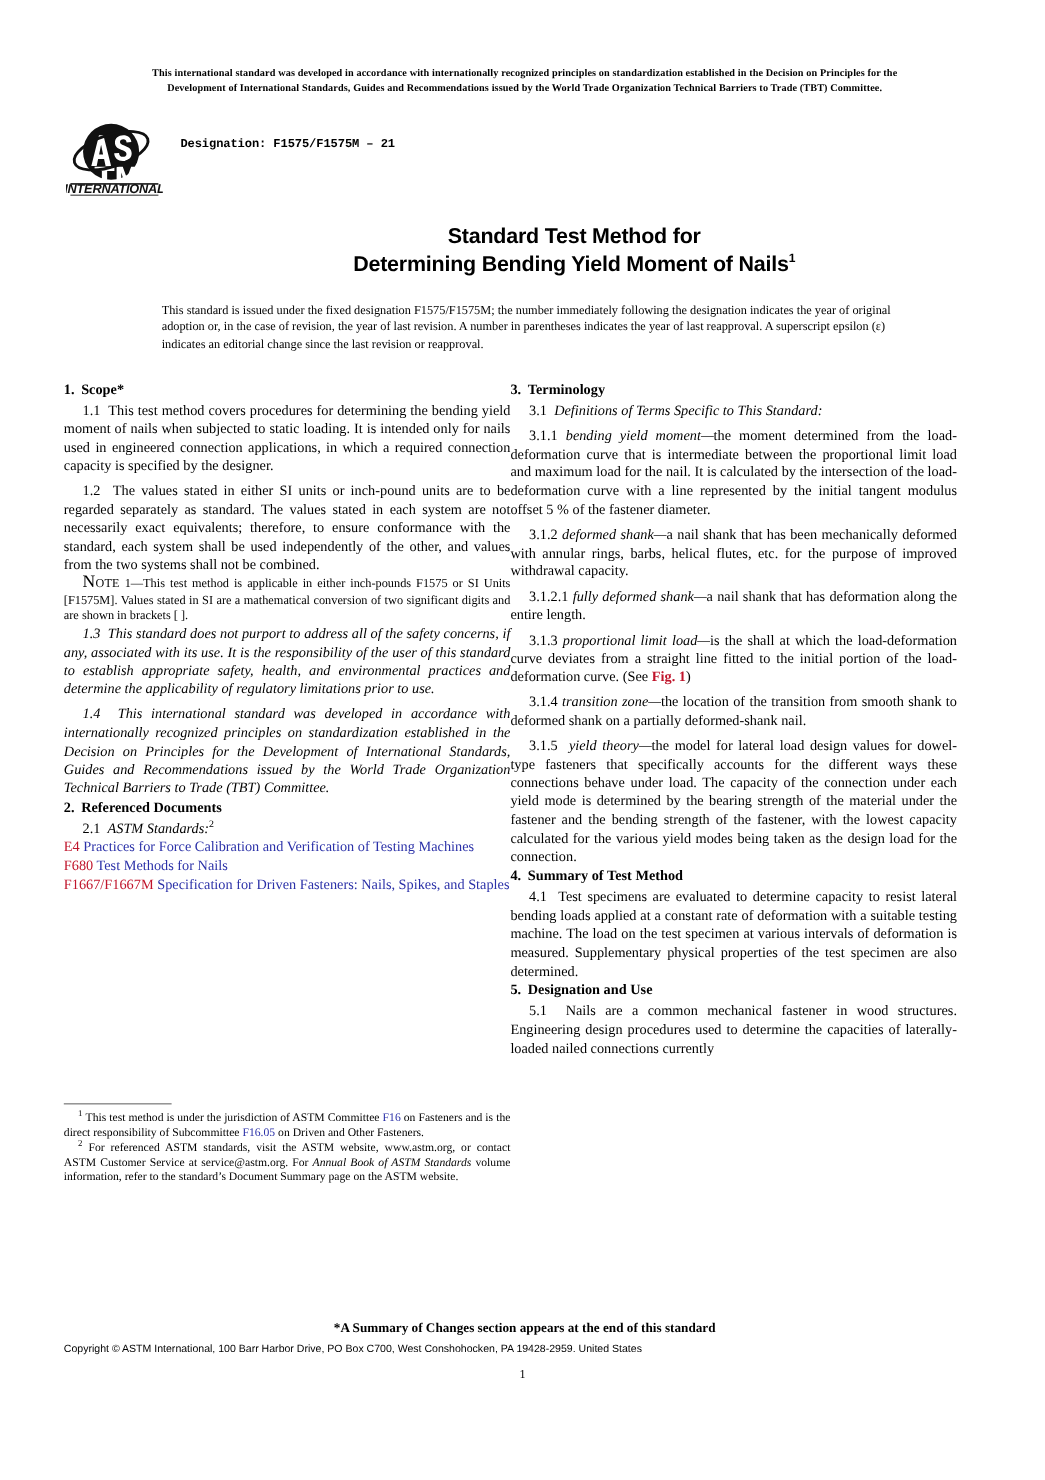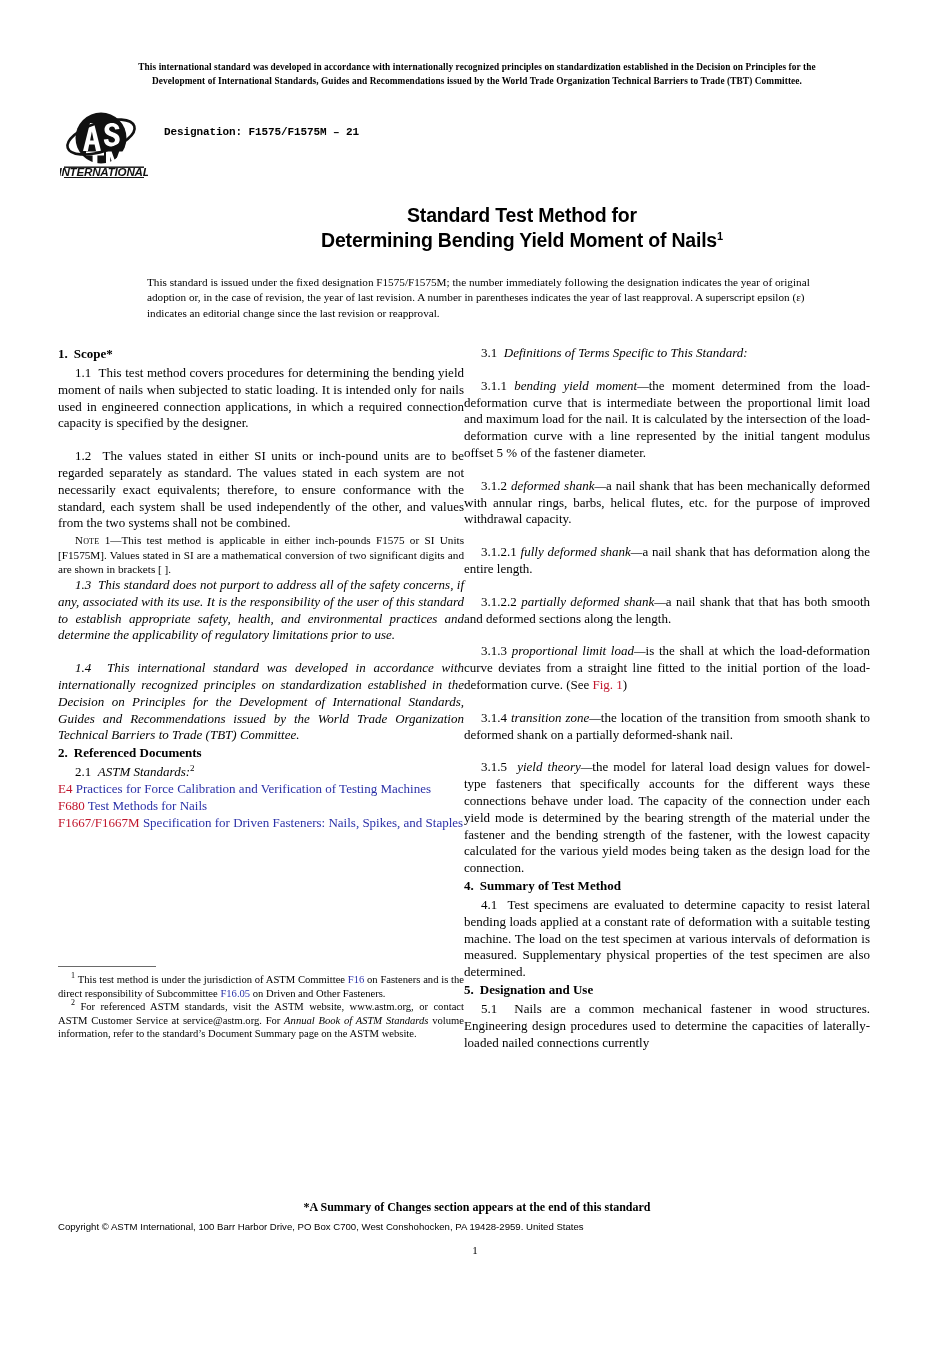--- a/index.html
+++ b/index.html
@@ -115,33 +115,33 @@
   .sec-gap { margin-top: 17px; }
 
   p.body {
     margin: 0;
     font-size: 13px;
     line-height: 16.8px;
     text-align: justify;
     text-indent: 17px;
     hyphens: manual;
   }
-  p.body + p.body { margin-top: 16px; }
+  p.body + p.body { margin-top: 6px; }
   p.tight { margin-top: 0; }
 
   p.note {
     margin: 1px 0 0 0;
     font-size: 11.2px;
     line-height: 14.6px;
     text-align: justify;
     text-indent: 17px;
   }
   .smallcaps {
     font-variant: small-caps;
-    font-size: 11px;
+    font-size: 16px;
     letter-spacing: 0.2px;
   }
 
   .ital { font-style: italic; }
   p.ital-para {
     font-style: italic;
   }
 
   
   .ref-intro {
@@ -163,27 +163,27 @@
     line-height: 16.8px;
     text-align: justify;
     padding-left: 17px;
     text-indent: -17px;
     margin: 0;
   }
   .ref-desig { color: #C0142B; font-family: Liberation Serif, serif; }
   .ref-title { color: #2B31A8; }
 
   .link-blue { color: #2B31A8; }
-  .link-red  { color: #C0142B; }
+  .link-red  { color: #C0142B; font-weight: bold; }
 
   
   .footnotes {
     position: absolute;
     left: 58px;
-    top: 966px;
+    top: 1003px;
     width: 406px;
   }
   .fn-rule {
     width: 98px;
     height: 1px;
     background: #6a6a6a;
     margin: 0 0 6px 0;
   }
   p.fn {
     margin: 0;
@@ -324,40 +324,40 @@
         </li>
         <li>
           <span class="ref-desig">F1667/F1667M</span>
           <span class="ref-title">Specification for Driven Fasteners: Nails, Spikes, and Staples</span>
         </li>
       </ul>
     </div>
 
     <div class="col">
 
+      <h2 class="sec">
+        <span class="num">3.</span><span>Terminology</span>
+      </h2>
 
       <p class="body">
         <span>3.1</span>&nbsp;&nbsp;<span class="ital">Definitions of Terms Specific to This Standard:</span>
       </p>
 
       <p class="body tight">
         <span>3.1.1</span>&nbsp;<span class="ital">bending yield moment—</span><span>the moment determined from the load-deformation curve that is intermediate between the proportional limit load and maximum load for the nail. It is calculated by the intersection of the load-deformation curve with a line represented by the initial tangent modulus offset 5 % of the fastener diameter.</span>
       </p>
 
       <p class="body">
         <span>3.1.2</span>&nbsp;<span class="ital">deformed shank—</span><span>a nail shank that has been mechanically deformed with annular rings, barbs, helical flutes, etc. for the purpose of improved withdrawal capacity.</span>
       </p>
 
       <p class="body">
         <span>3.1.2.1</span>&nbsp;<span class="ital">fully deformed shank—</span><span>a nail shank that has deformation along the entire length.</span>
       </p>
 
-      <p class="body">
-        <span>3.1.2.2</span>&nbsp;<span class="ital">partially deformed shank—</span><span>a nail shank that that has both smooth and deformed sections along the length.</span>
-      </p>
 
       <p class="body">
         <span>3.1.3</span>&nbsp;<span class="ital">proportional limit load—</span><span>is the shall at which the load-deformation curve deviates from a straight line fitted to the initial portion of the load-deformation curve. (See </span><span class="link-red">Fig. 1</span><span>)</span>
       </p>
 
       <p class="body">
         <span>3.1.4</span>&nbsp;<span class="ital">transition zone—</span><span>the location of the transition from smooth shank to deformed shank on a partially deformed-shank nail.</span>
       </p>
 
       <p class="body">

